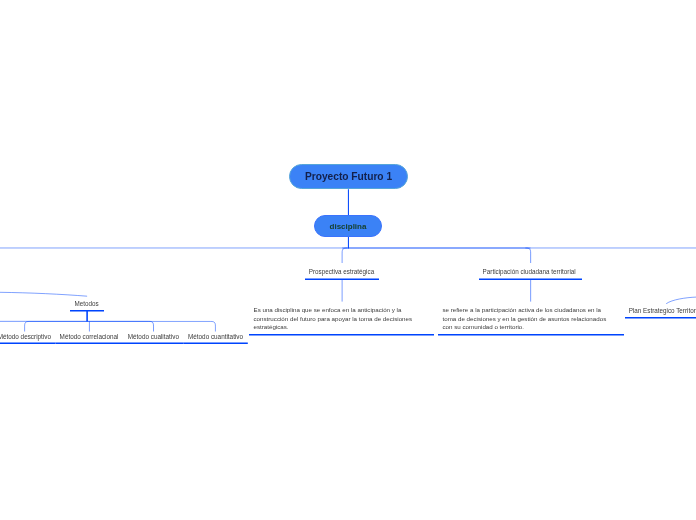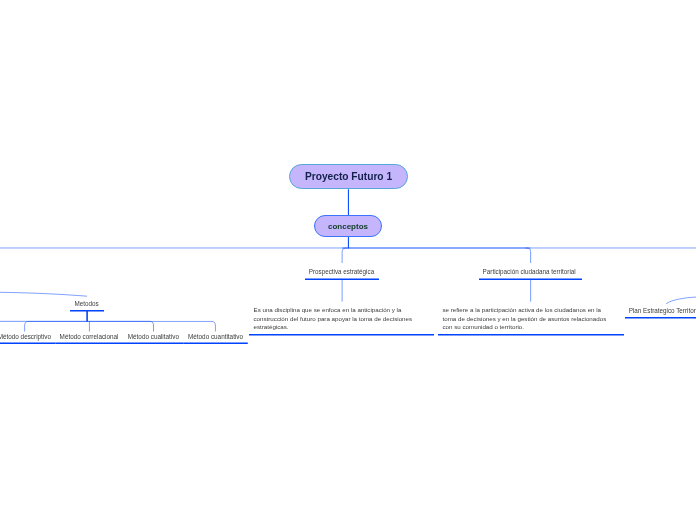--- a/index.html
+++ b/index.html
@@ -1,21 +1,21 @@
 <!DOCTYPE html>
 <html><head>
 <meta charset="utf-8">
 <style>
   html,body{margin:0;padding:0;}
   body{width:696px;height:520px;background:#ffffff;overflow:hidden;
        font-family:"Liberation Sans",sans-serif;}
   #canvas{position:relative;width:696px;height:520px;background:#fff;}
   svg#links{position:absolute;left:0;top:0;width:696px;height:520px;}
   .pill{position:absolute;box-sizing:border-box;display:flex;align-items:center;
-        justify-content:center;border-radius:999px;background:#c4b5fd;white-space:nowrap;}
+        justify-content:center;border-radius:999px;background:#3b82f6;white-space:nowrap;}
   .pill-root{left:289px;top:164.3px;width:119px;height:25px;border:1.35px solid #56a6d9;
              color:#13204a;font-weight:bold;font-size:10.2px;}
   .pill-sub{left:313.8px;top:215px;width:68.4px;height:22.3px;border:1.45px solid #3b73fd;
             color:#16402e;font-weight:bold;font-size:8px;}
   .tnode{position:absolute;white-space:nowrap;color:#3c3c3c;font-size:6.35px;}
   .desc{position:absolute;color:#3c3c3c;font-size:6.2px;line-height:8.9px;}
 </style>
 </head>
 <body>
 
@@ -57,21 +57,21 @@
     <rect x="-6.1" y="342.49" width="61.6" height="1.51" fill="#0044fd"></rect>
     <rect x="55.5" y="342.49" width="67.5" height="1.51" fill="#0044fd"></rect>
     <rect x="123" y="342.49" width="60.3" height="1.51" fill="#0044fd"></rect>
     <rect x="183.3" y="342.49" width="64.5" height="1.51" fill="#0044fd"></rect>
   </g>
 </svg>
 <div class="pill pill-root">
       <span>Proyecto Futuro 1</span>
     </div>
 <div class="pill pill-sub">
-      <span>conceptos</span>
+      <span>disciplina</span>
     </div>
 <div class="tnode" style="left:308.7px;top:268.1px;font-size:6.3px">Prospectiva estratégica</div>
 <div class="tnode" style="left:482.6px;top:268.1px;font-size:6.3px">Participación ciudadana territorial</div>
 <div class="tnode" style="left:74.6px;top:299.8px;font-size:6.3px">Metodos</div>
 <div class="tnode" style="left:628.7px;top:306.8px;font-size:6.3px">Plan Estrategico Territorial</div>
 <div class="desc" style="left:253.5px;top:305.6px;width:168px">Es una disciplina que se enfoca en la anticipación y la construcción del futuro para apoyar la toma de decisiones estratégicas.</div>
 <div class="desc" style="left:442.5px;top:305.6px;width:170px">se refiere a la participación activa de los ciudadanos en la toma de decisiones y en la gestión de asuntos relacionados con su comunidad o territorio.</div>
 <div class="tnode" style="left:-2.3px;top:333.3px">Método descriptivo</div>
 <div class="tnode" style="left:59.6px;top:333.3px">Método correlacional</div>
 <div class="tnode" style="left:127.8px;top:333.3px">Método cualitativo</div>

